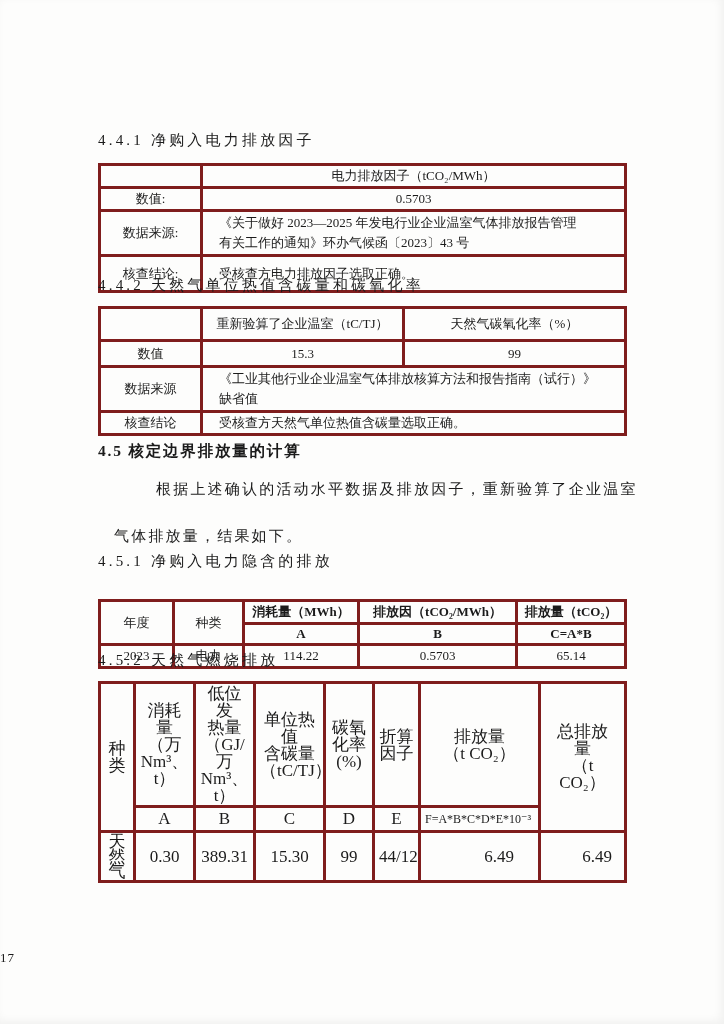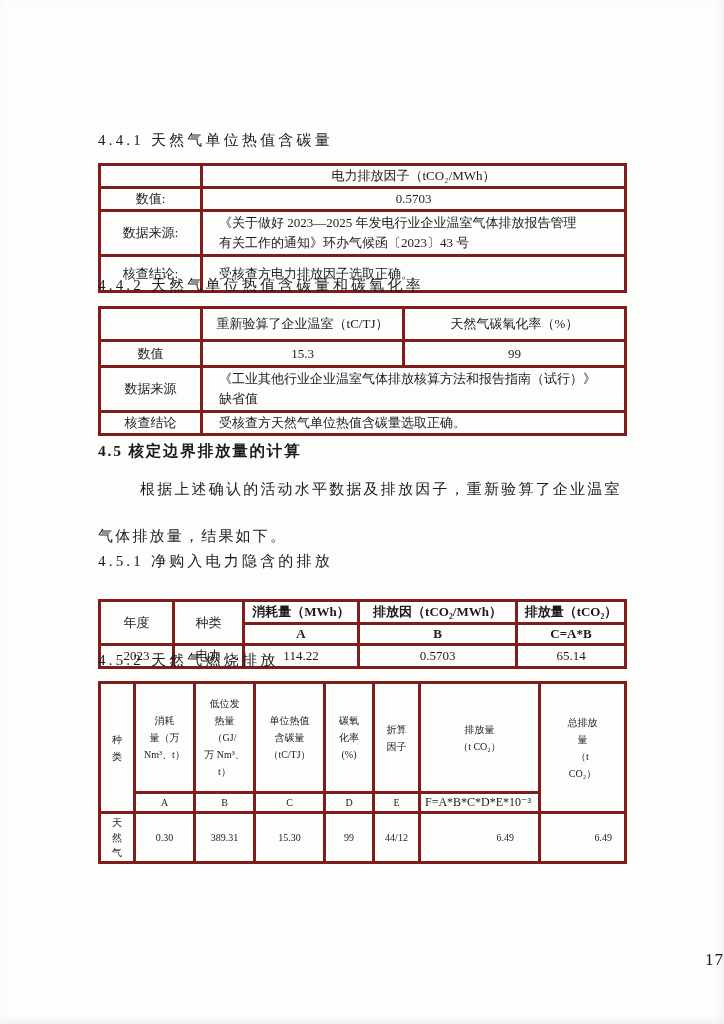--- a/index.html
+++ b/index.html
@@ -22,20 +22,21 @@
 
   .h-major { font-weight: 700; font-size: 15.5px; letter-spacing: 1.8px; }
   .h-minor { font-size: 15px; letter-spacing: 3.2px; }
 
   .para {
     font-size: 15px;
     letter-spacing: 2.2px;
     line-height: 47px;
     white-space: pre-line;
     text-indent: 42px;
+    margin-left: 16px;
   }
 
   table {
     border-collapse: collapse;
     table-layout: fixed;
     width: 100%;
     border: 2px solid #2b2b2b;
     font-size: 13px;
   }
   td {
@@ -43,43 +44,43 @@
     text-align: center;
     vertical-align: middle;
     padding: 1px 4px;
     overflow: hidden;
   }
   .left  { text-align: left; padding-left: 16px; }
   .right { text-align: right; }
   .ml    { white-space: pre-line; line-height: 20px; }
   .bold  { font-weight: 700; }
 
-  .t4 td { font-size: 10px; }
+  .t4 td { font-size: 17px; }
   .t4 .hdr { white-space: pre-line; line-height: 17px; }
   .t4 .vkind { white-space: pre-line; line-height: 15px; }
   .t4 .fcell { font-size: 12px; text-align: left; padding-left: 4px; letter-spacing: 0; margin-left: 44px; }
   .t4 .emis { padding-right: 24px; }
   .t4 .total { padding-right: 12px; }
 
   .pageno {
     position: absolute;
     left: 0; top: 950px;
     width: 724px;
-    text-align: right;
-    font-size: 17px;
+    text-align: left;
+    font-size: 13px;
     letter-spacing: 1px;
   }
 </style>
 </head>
 <body>
 
 <div class="doc">
 
 
-  <div class="blk h-minor" style="top:131px">4.4.1 天然气单位热值含碳量</div>
+  <div class="blk h-minor" style="top:131px">4.4.1 净购入电力排放因子</div>
 
   <div class="blk" style="top:163px">
     <table class="t1">
       <colgroup>
           <col style="width:102px">
           <col>
         </colgroup>
       <tbody>
           <tr style="height:22px">
         <td></td>

